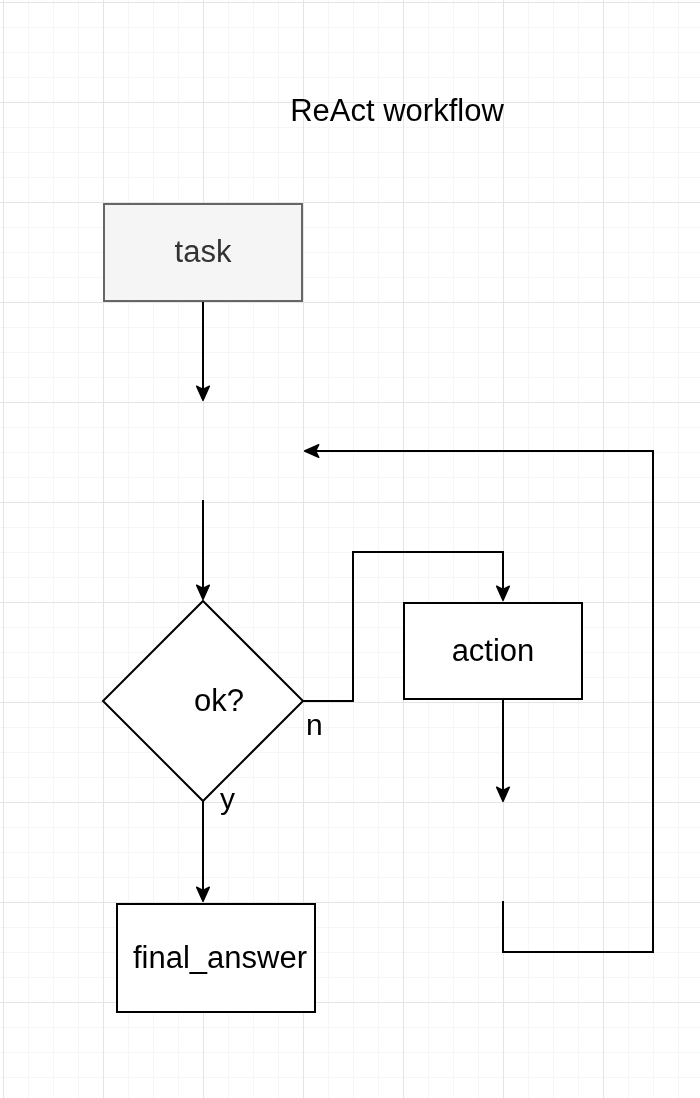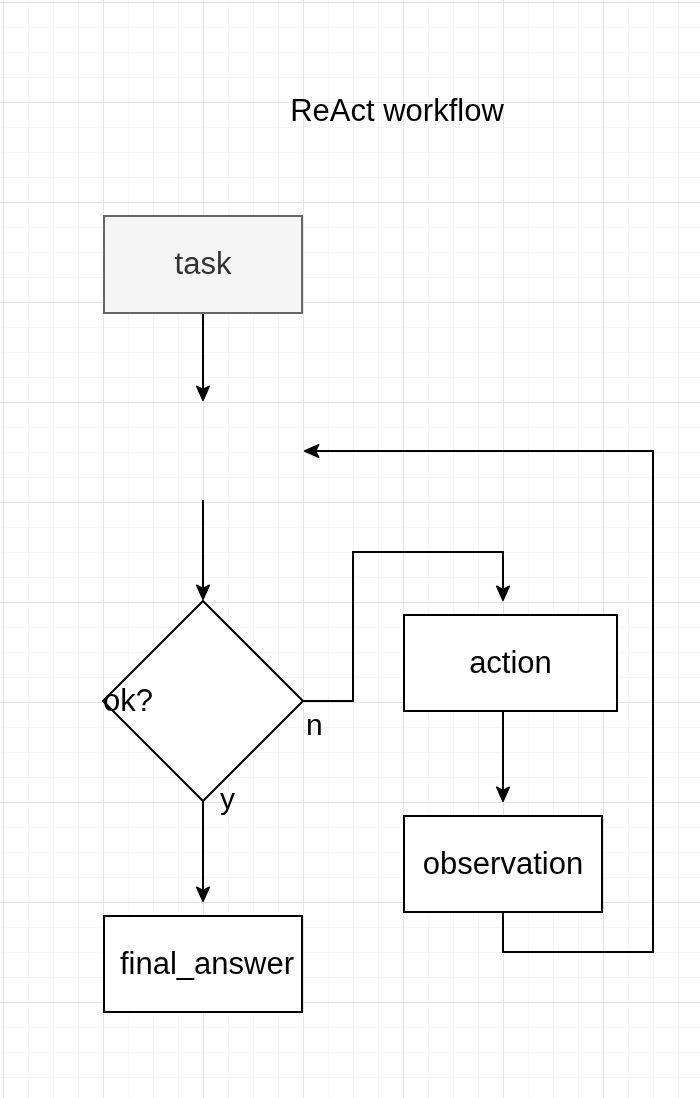--- a/index.html
+++ b/index.html
@@ -55,44 +55,44 @@
     box-sizing: border-box;
     display: flex;
     align-items: center;
     justify-content: center;
     background: #ffffff;
     border: 2px solid #000000;
     font-size: 31px;
     line-height: 1.1;
     color: #000000;
     white-space: nowrap;
-    margin-top: 12px;
   }
 
   .node--task {
     background: #f5f5f5;
     border-color: #666666;
     color: #333333;
   }
 
   .node-task        { left: 103px; top: 203px; width: 200px; height: 99px; }
   .node-thought     { left: 103px; top: 402px; width: 200px; height: 98px; }
-  .node-action      { left: 403px; top: 602px; width: 215px; height: 98px; }
+  .node-action      { left: 403px; top: 602px; width: 180px; height: 98px; }
   .node-observation { left: 403px; top: 803px; width: 200px; height: 98px; }
-  .node-final       { left: 103px; top: 903px; width: 200px; height: 98px; padding-left: 8px; }
+  .node-final       { left: 116px; top: 903px; width: 200px; height: 110px; padding-left: 8px; }
 
   .decision-label {
     position: absolute;
     left: 103px; top: 601px;
     width: 200px; height: 200px;
     display: flex;
     align-items: center;
-    justify-content: flex-start;
+    justify-content: center;
     font-size: 31px;
     color: #000000;
+    padding-left: 16px;
   }
 
   .edge-label {
     position: absolute;
     font-size: 30px;
     line-height: 1;
     color: #000000;
   }
   .edge-label--n { left: 306px; top: 710px; }
   .edge-label--y { left: 220px; top: 784px; }
@@ -132,23 +132,20 @@
 
 
   <div class="decision-label">
     <span>ok?</span>
   </div>
 
   <div class="node node-action">
     <span>action</span>
   </div>
 
-  <div class="node node-observation">
-    <span>observation</span>
-  </div>
 
   <div class="node node-final">
     <span>final_answer</span>
   </div>
 
   <div class="edge-label edge-label--n">n</div>
 
   <div class="edge-label edge-label--y">y</div>
 
 </div>

